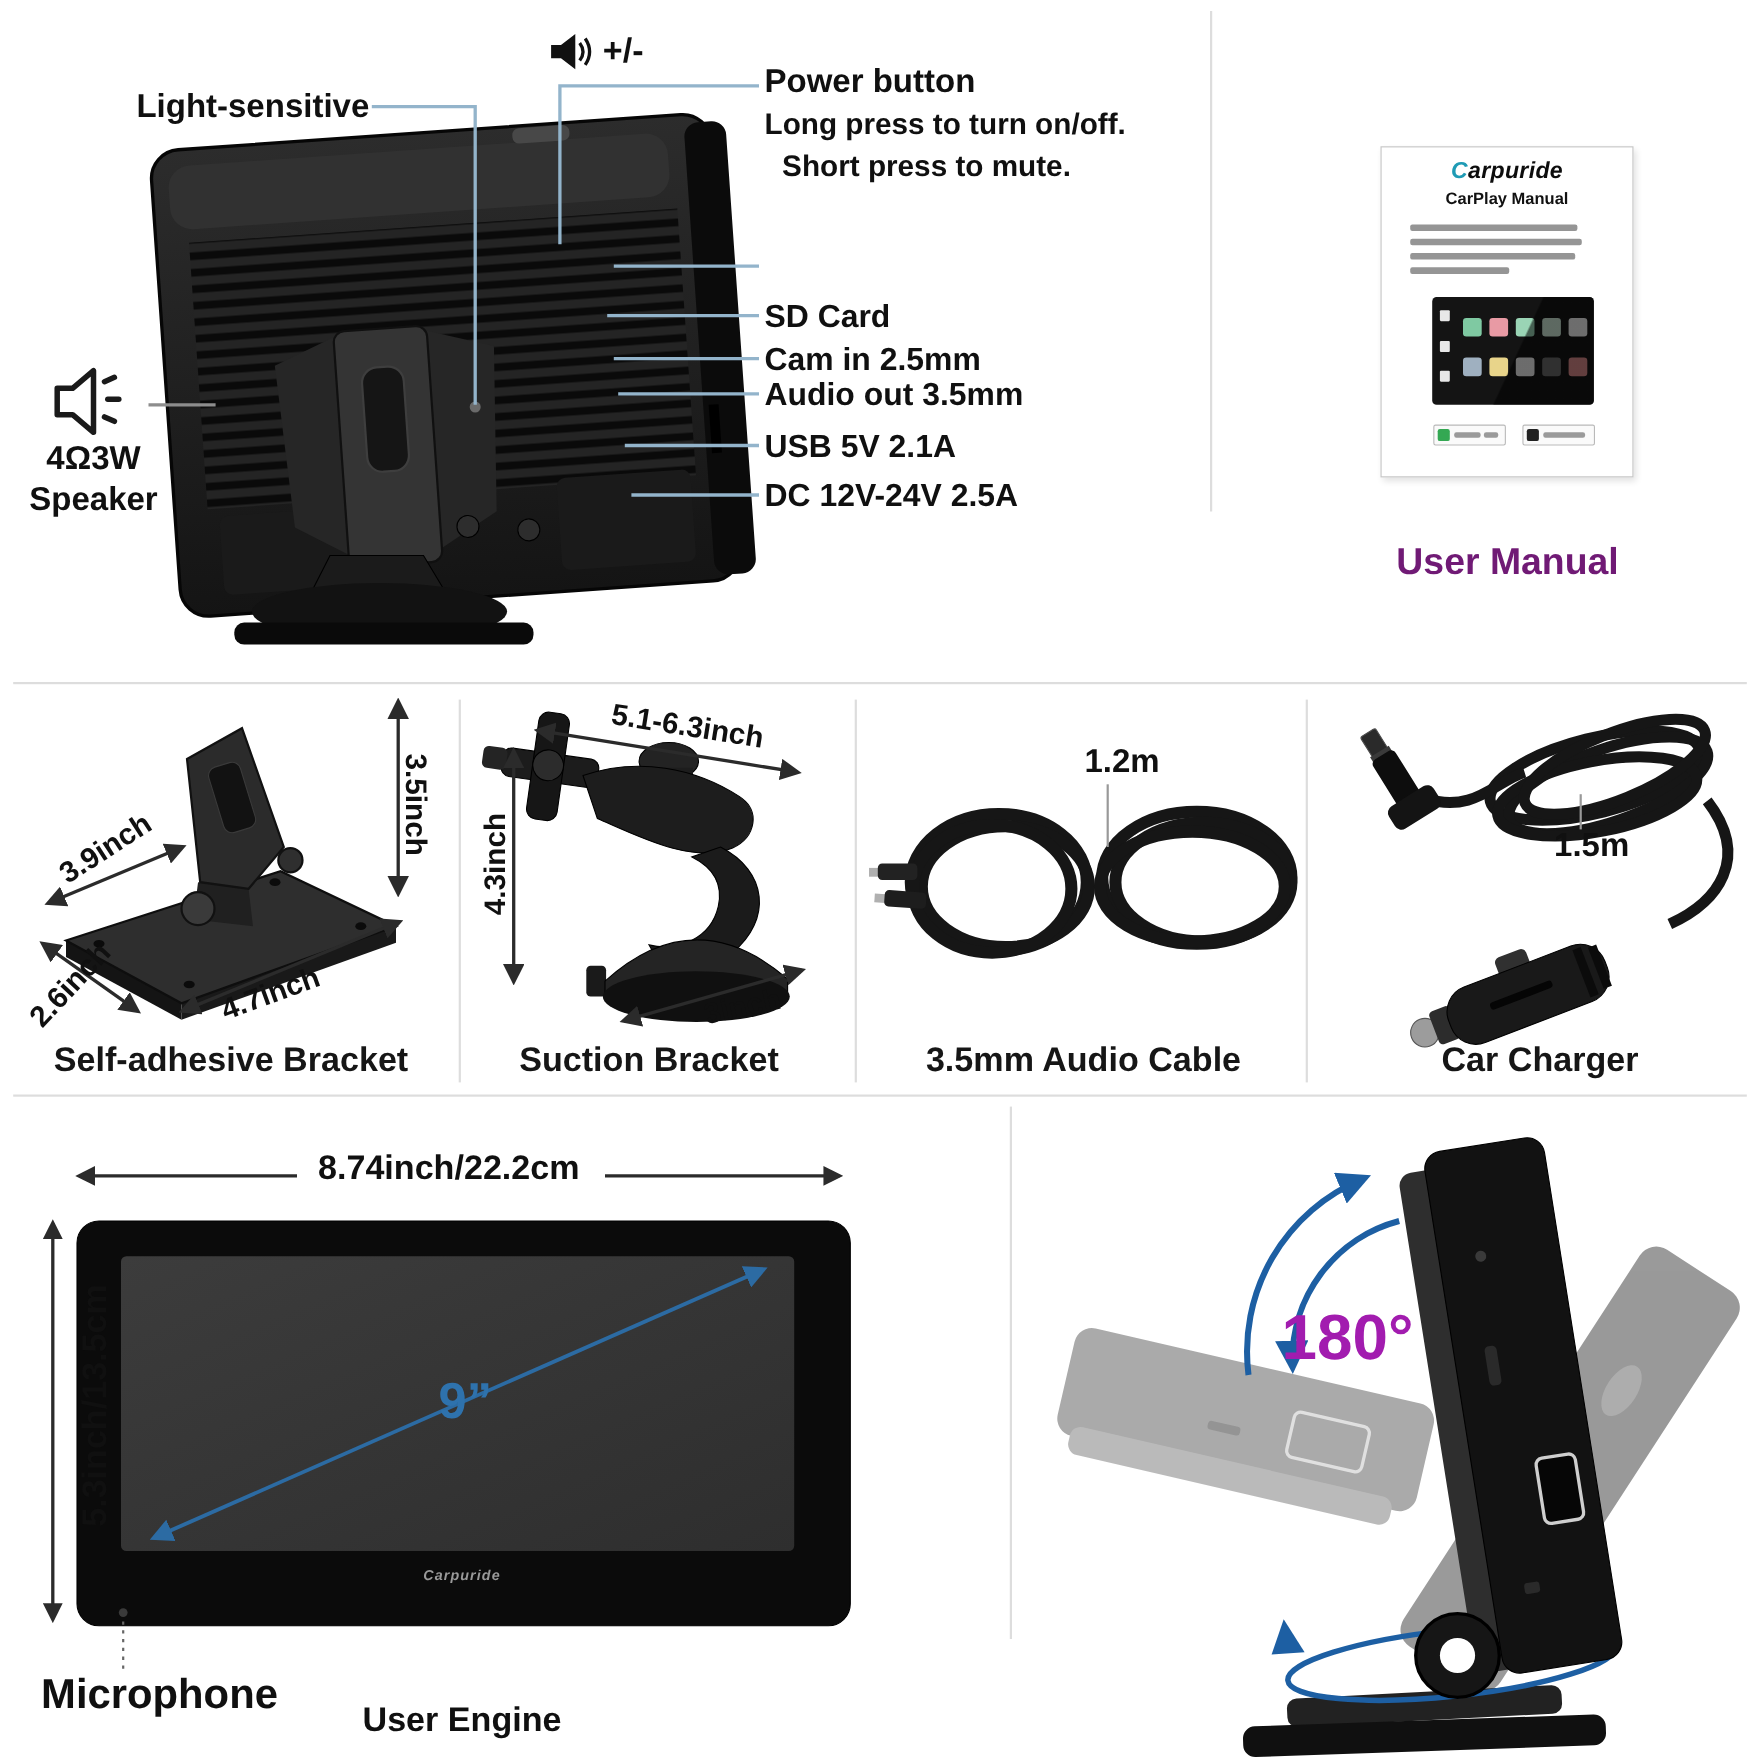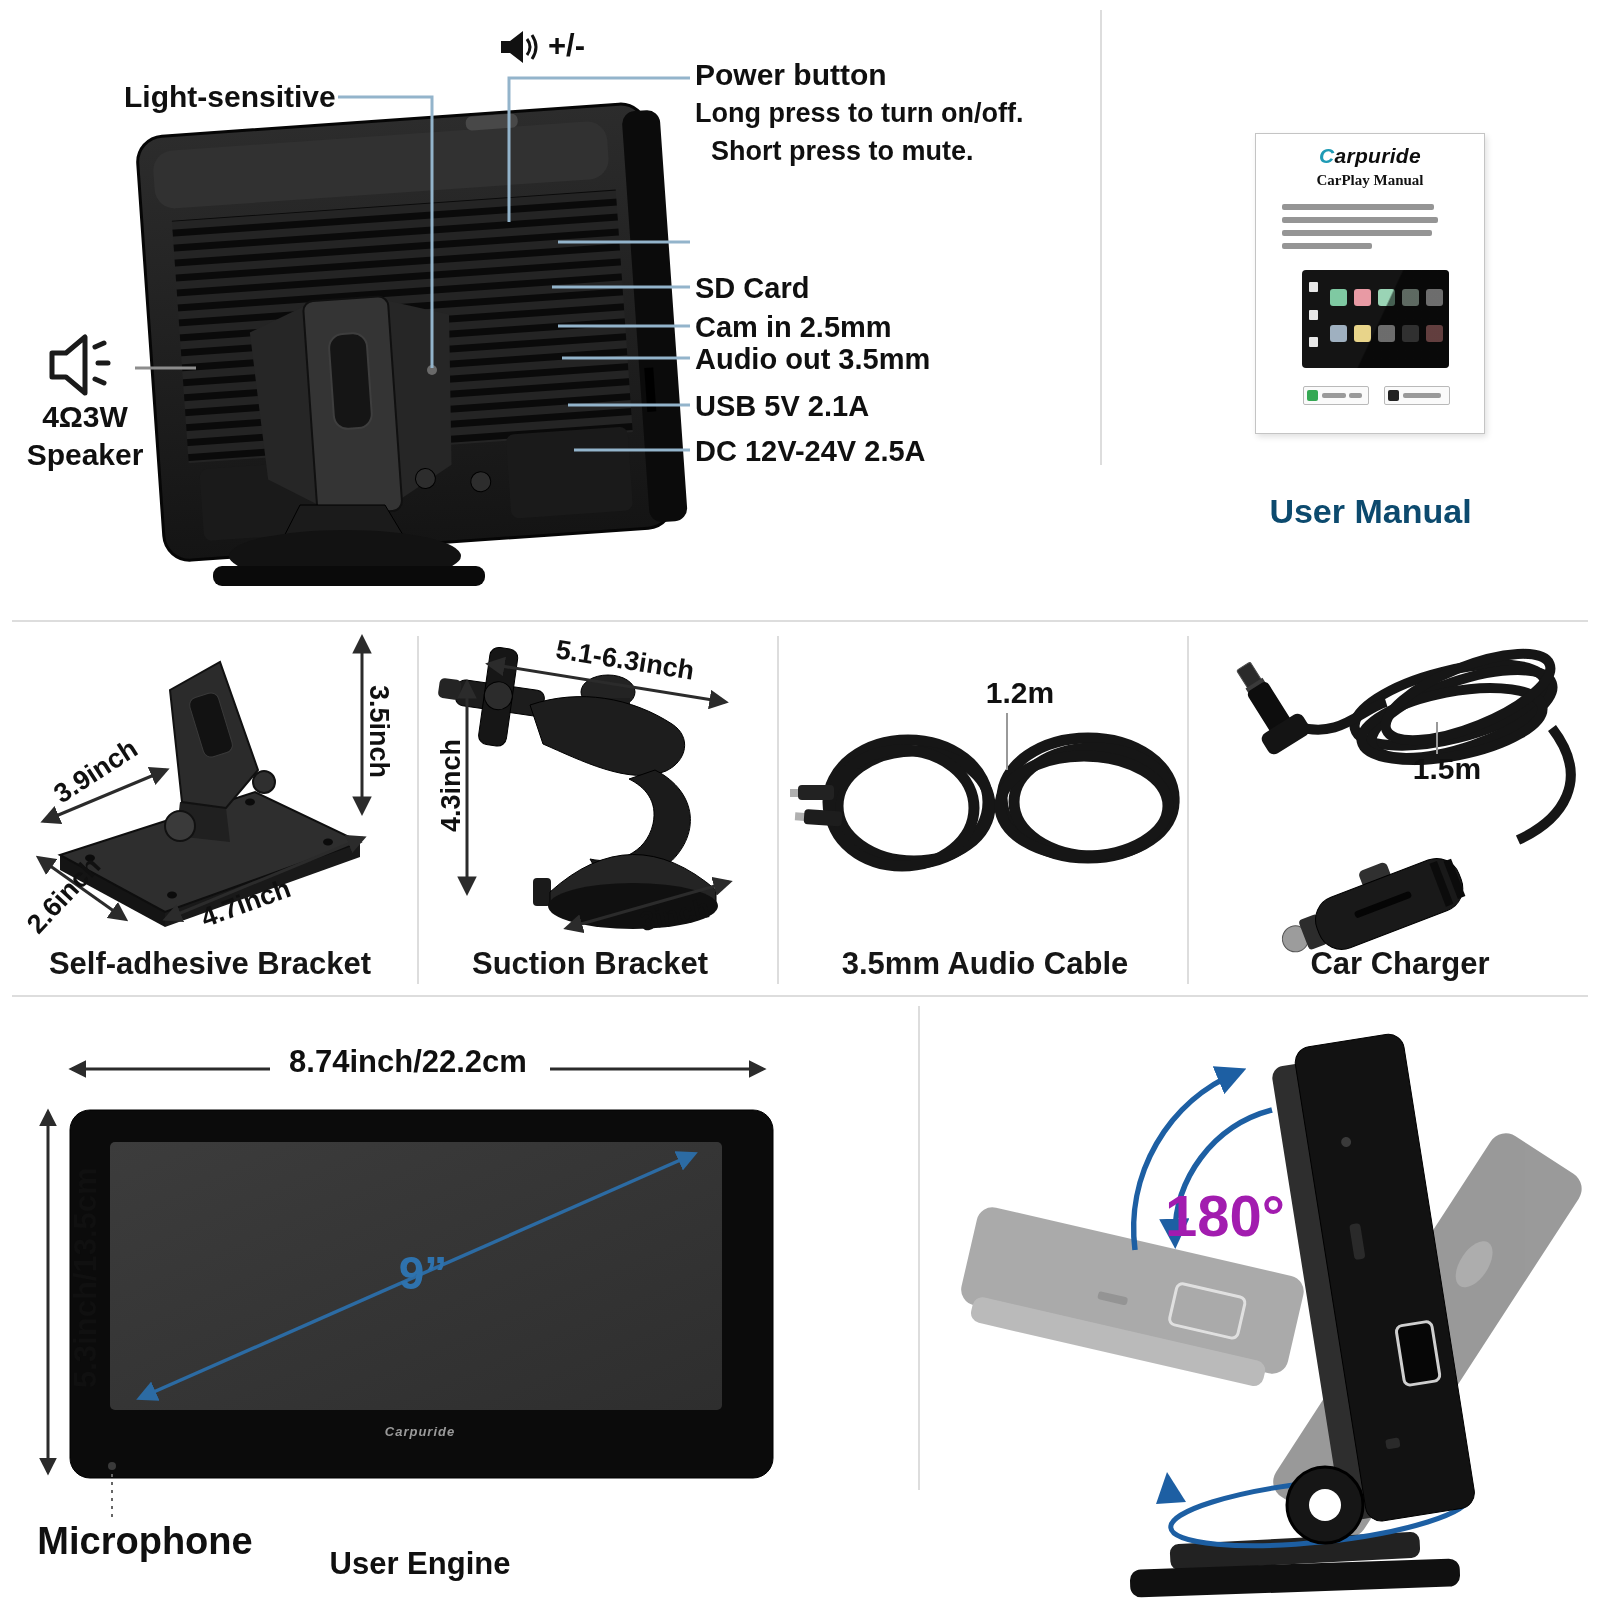--- a/index.html
+++ b/index.html
@@ -13,21 +13,21 @@
   .desc{font-weight:600;font-size:27px;}
   .divider{position:absolute;background:#ddd;}
   .dim{transform-origin:center center;text-align:center;font-size:27px;font-weight:700;}
   .blue{color:#a21caf;}
   
   .manual-page{position:absolute;left:1255px;top:133px;width:228px;height:299px;background:#fff;
                border:1px solid #c4c4c4;box-shadow:2px 3px 6px rgba(0,0,0,.12);}
   .mp-brand{position:absolute;left:0;top:10px;width:100%;text-align:center;font-style:italic;
             font-weight:800;font-size:21px;letter-spacing:.3px;color:#0d0d0d;}
   .mp-brand .ini{color:#1f9bb5;}
-  .mp-title{position:absolute;left:0;top:38px;width:100%;text-align:center;font-weight:800;font-size:15px;font-family:Liberation Serif, serif;}
+  .mp-title{position:absolute;left:0;top:38px;width:100%;text-align:center;font-weight:800;font-size:15px;}
   .mp-bar{position:absolute;left:26px;height:6px;background:#828282;border-radius:2px;opacity:.85;}
   .mp-shot{position:absolute;left:46px;top:136px;width:147px;height:98px;background:#141414;border-radius:4px;overflow:hidden;}
   .mp-shot .side{position:absolute;left:7px;width:9px;height:10px;background:#e8e8e8;border-radius:1px;}
   .mp-ic{position:absolute;width:17px;height:17px;border-radius:3px;}
   .mp-shade{position:absolute;inset:0;background:linear-gradient(115deg,rgba(0,0,0,0) 52%,rgba(0,0,0,.55) 53%);}
   .mp-badge{position:absolute;top:252px;height:17px;width:64px;background:#fafafa;border:1px solid #b9b9b9;border-radius:2px;}
   .mp-badge .sq{position:absolute;left:3px;top:3px;width:11px;height:11px;border-radius:2px;}
   .mp-badge .ln{position:absolute;top:6px;height:5px;background:#9a9a9a;border-radius:2px;}
   .stroke360{color:#fff;-webkit-text-stroke:3px #2b6cab;text-shadow:0 0 2px #2b6cab;}
 </style>
@@ -149,21 +149,21 @@
     <div class="mp-badge" style="left:47px;">
       <span class="sq" style="background:#34a853;"></span>
         <span class="ln" style="left:18px;width:24px;"></span>
         <span class="ln" style="left:45px;width:13px;"></span>
     </div>
     <div class="mp-badge" style="left:128px;">
       <span class="sq" style="background:#222;"></span>
         <span class="ln" style="left:18px;width:38px;"></span>
     </div>
   </div>
-  <div class="t c" style="left:1243px;top:492px;width:255px;font-size:34px;font-weight:700;color:#0c4a6e;">User Manual</div>
+  <div class="t c" style="left:1243px;top:492px;width:255px;font-size:34px;font-weight:700;color:#701a75;">User Manual</div>
 
   <svg class="abs" style="left:30px;top:630px;" width="390" height="360" viewBox="0 0 390 360">
     <defs>
       <marker id="a1" viewBox="0 0 10 10" refX="8" refY="5" markerWidth="6.5" markerHeight="6.5" orient="auto-start-reverse">
         <path d="M0 0L10 5L0 10z" fill="#2b2b2b"></path>
       </marker>
     </defs>
     <polygon points="135,282 330,212 330,227 135,297" fill="#191919"></polygon>
     <polygon points="30,225 30,240 135,297 135,282" fill="#141414"></polygon>
     <polygon points="30,225 225,162 330,212 135,282" fill="#2e2e2e" stroke="#0e0e0e" stroke-width="2"></polygon>

